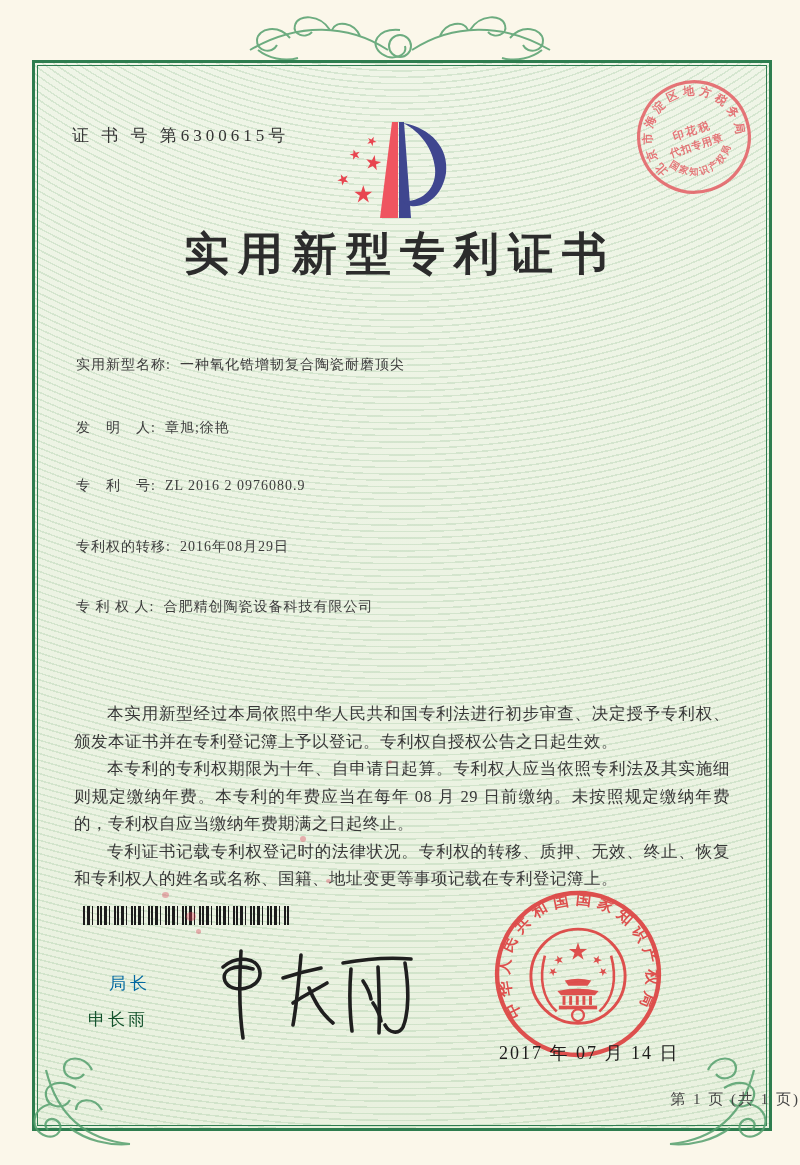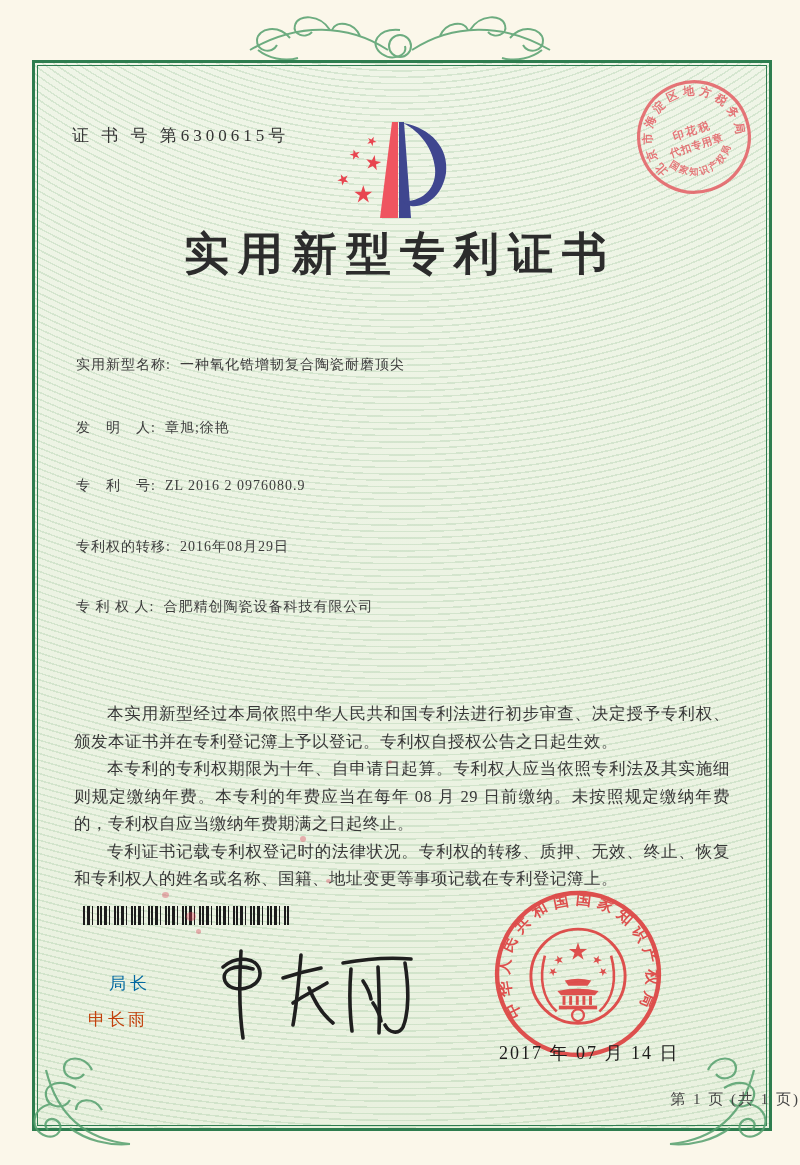--- a/index.html
+++ b/index.html
@@ -41,21 +41,21 @@
   .paras p{ margin:0; text-indent:2em; }
   .barcode{
     position:absolute; left:83px; top:906px; width:208px; height:19px;
     background:repeating-linear-gradient(90deg,
       #1c1c1c 0 2px, transparent 2px 4px,
       #1c1c1c 4px 7px, transparent 7px 9px,
       #1c1c1c 9px 10px, transparent 10px 14px,
       #1c1c1c 14px 16px, transparent 16px 17px);
   }
   .sig-role{ position:absolute; left:88px; top:972px; font-size:17px; letter-spacing:4px; color:#0369a1;margin-left:21px; }
-  .sig-name{ position:absolute; left:88px; top:1008px; font-size:17px; letter-spacing:3px; color:#c2410c; }
+  .sig-name{ position:absolute; left:88px; top:1008px; font-size:17px; letter-spacing:3px; color:#14532d; }
   .sig-script{ position:absolute; left:213px; top:933px; width:205px; height:115px; }
   .footer{
     position:absolute; left:0; top:1090px; width:100%; text-align:right;
     font-size:15px; letter-spacing:2px; color:#444;
   }
   
   .tax-seal{
     position:absolute; left:633px; top:76px; width:122px; height:122px;
     transform:rotate(-18deg); opacity:.8; z-index:5;
   }

